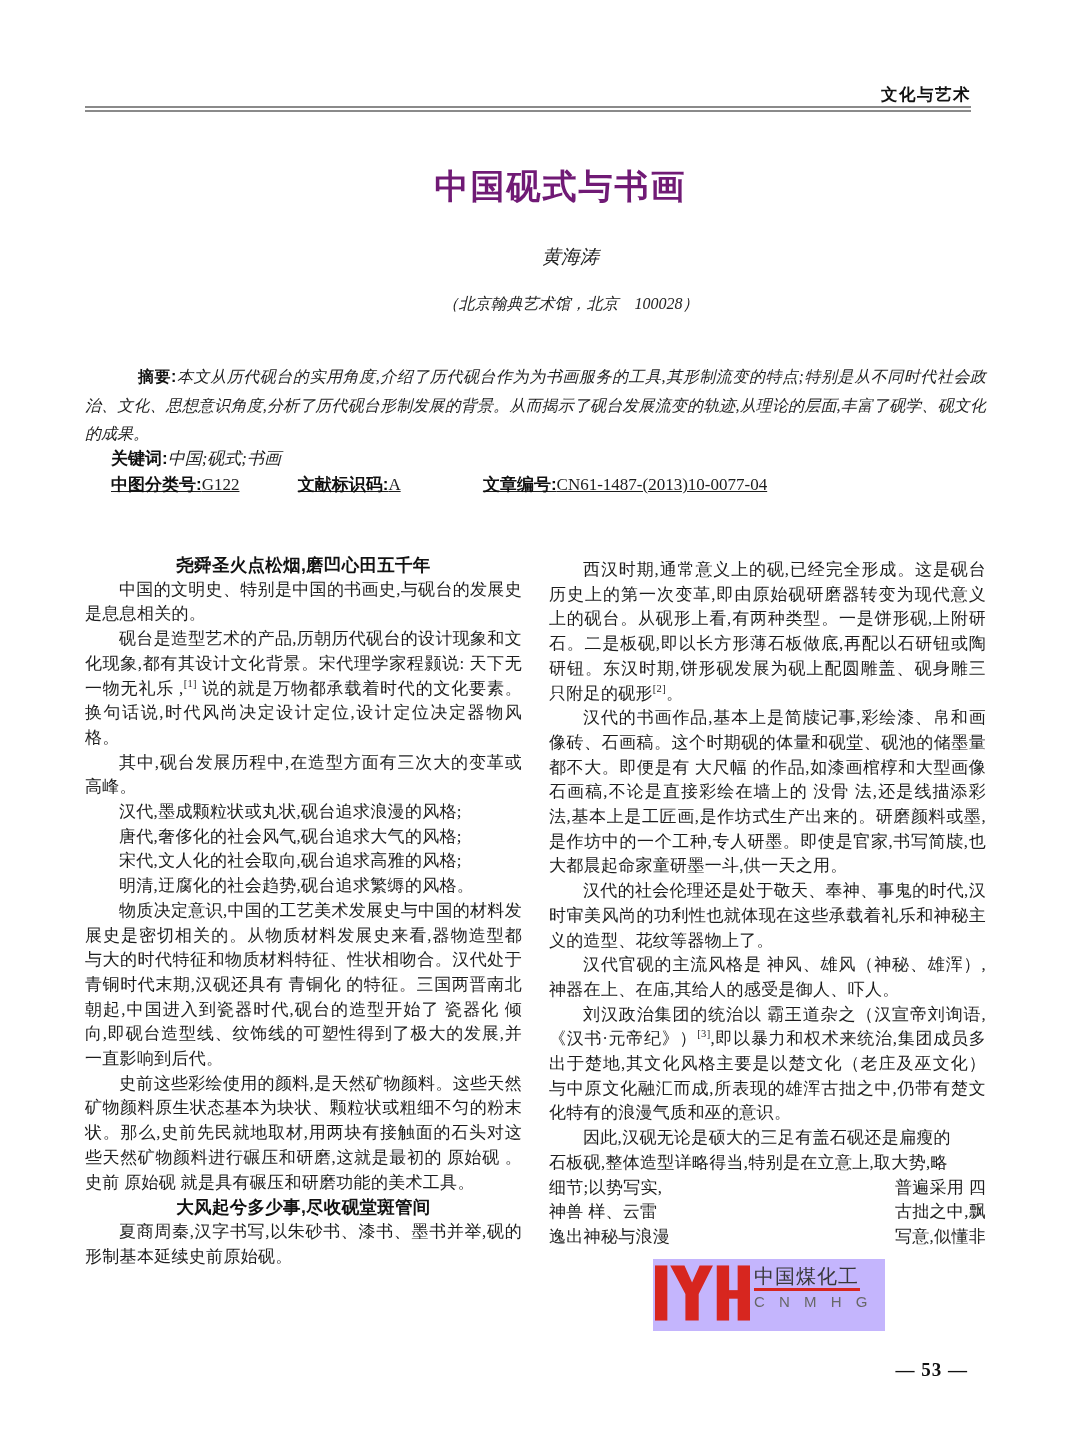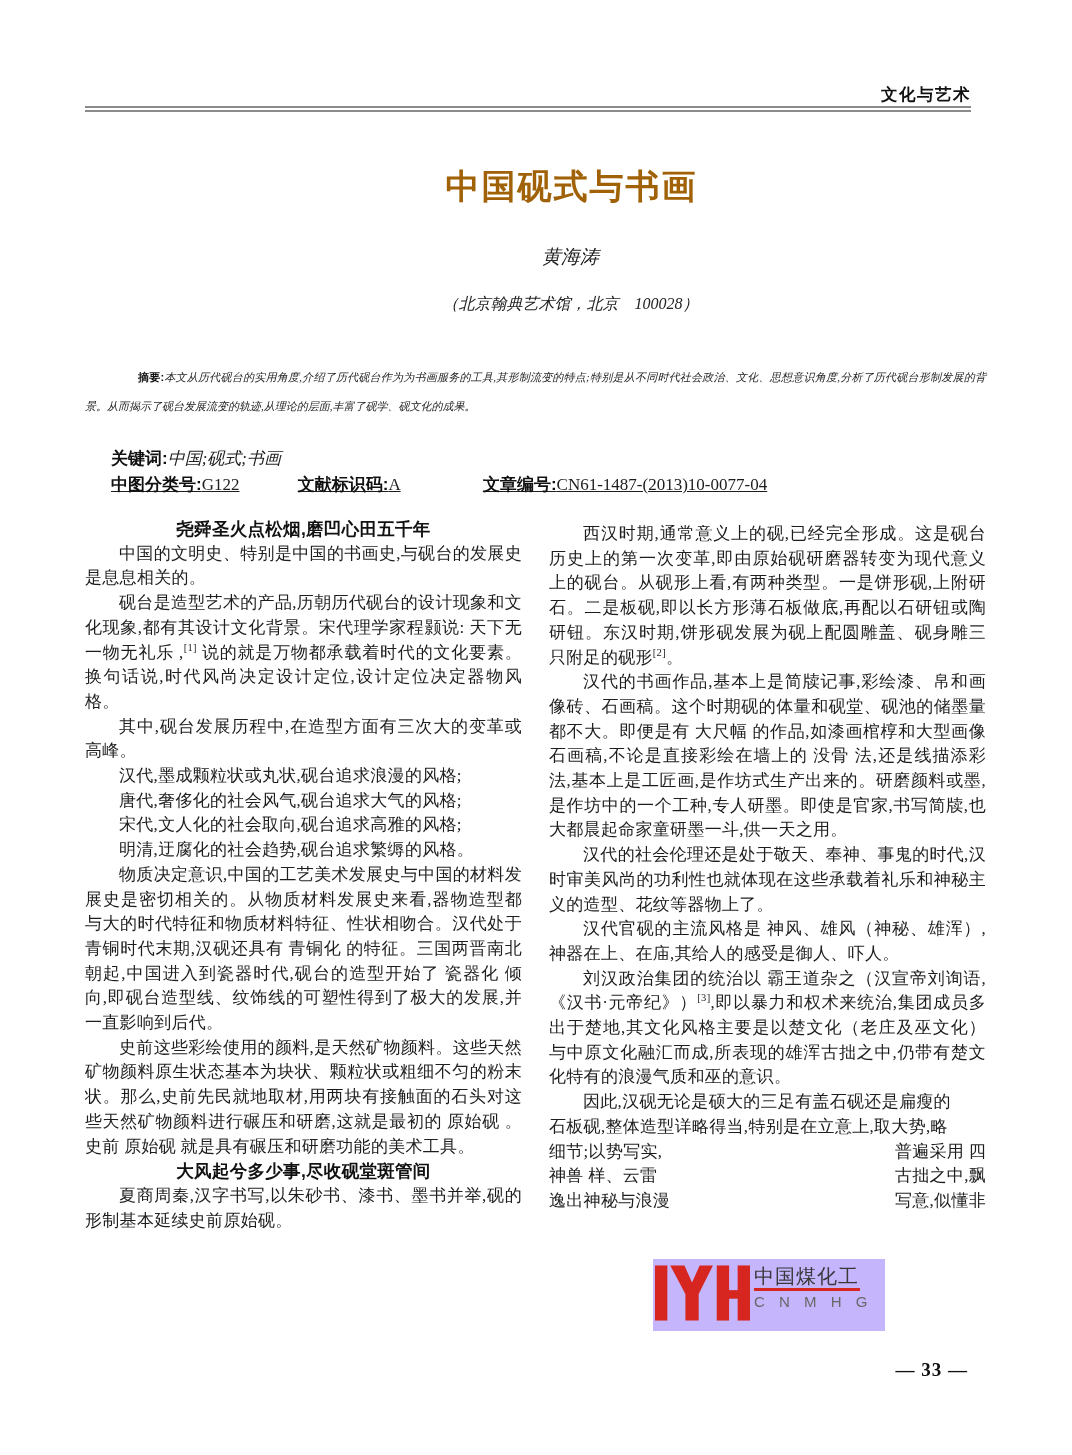--- a/index.html
+++ b/index.html
@@ -4,41 +4,41 @@
 <style>
   html,body{margin:0;padding:0;background:#e8e8e8;}
   .page{position:relative;width:1072px;height:1455px;background:#ffffff;margin:0 auto;
         font-family:"Liberation Serif","DejaVu Serif",serif;color:#222;overflow:hidden;}
 
   .header-label{position:absolute;top:84px;right:101px;font-family:"Liberation Sans","DejaVu Sans",sans-serif;
         font-weight:bold;font-size:16.5px;letter-spacing:1.5px;color:#111;}
   .header-rule{position:absolute;top:106px;left:85px;width:886px;height:2px;
         border-top:2px solid #8a8a8a;border-bottom:2px solid #8a8a8a;}
 
-  .title{position:absolute;top:164px;left:92px;width:901px;box-sizing:border-box;padding-left:58px;
+  .title{position:absolute;top:164px;left:81px;width:901px;box-sizing:border-box;padding-left:58px;
         text-align:center;font-family:"Liberation Sans","DejaVu Sans",sans-serif;font-weight:bold;
-        font-size:34px;letter-spacing:2px;color:#a16207;}
+        font-size:34px;letter-spacing:2px;color:#701a75;}
   .author{position:absolute;top:244px;left:85px;width:901px;box-sizing:border-box;padding-left:70px;
         text-align:center;font-size:19px;font-style:italic;color:#222;}
   .affiliation{position:absolute;top:294px;left:85px;width:901px;box-sizing:border-box;padding-left:70px;
         text-align:center;font-size:16px;font-style:italic;color:#222;}
 
-  .abstract{position:absolute;top:363px;left:85px;width:901px;font-size:11px;line-height:28.5px;
+  .abstract{position:absolute;top:363px;left:85px;width:901px;font-size:16px;line-height:28.5px;
         text-align:justify;font-style:italic;color:#1d1d1d;}
   .abstract p{margin:0;text-indent:53px;}
   .lbl{font-style:normal;font-family:"Liberation Sans","DejaVu Sans",sans-serif;font-weight:bold;color:#111;}
 
   .keywords{position:absolute;top:447px;left:111px;font-size:17px;font-style:italic;color:#1d1d1d;}
   .meta{position:absolute;top:473px;left:111px;font-size:17px;color:#1d1d1d;white-space:nowrap;}
   .meta .item{margin-right:54px;text-decoration:underline;}
   .meta .item:nth-child(2){margin-right:78px;}
   .meta .item:last-child{margin-right:0;}
 
   .column{position:absolute;width:437px;font-size:17px;line-height:24.7px;text-align:justify;
-        letter-spacing:0.3px;color:#1d1d1d;}
+        letter-spacing:0.3px;color:#1d1d1d;margin-top:36px;}
   .col-left{left:85px;top:517px;}
   .col-right{left:549px;top:522px;}
   .section-heading{font-family:"Liberation Sans","DejaVu Sans",sans-serif;font-weight:bold;
         text-align:center;font-size:17.5px;color:#111;}
   p.body-para{margin:0;text-indent:2em;}
   sup{font-size:10.5px;line-height:0;}
 
   .broken-line{display:flex;justify-content:space-between;}
   .broken-line.full{display:block;}
   .broken-line.indent{text-indent:2em;}
@@ -126,15 +126,15 @@
       <rect x="87" y="1" width="13" height="58" fill="#d7261f"></rect>
       <rect x="76" y="27" width="13" height="9" fill="#d7261f"></rect>
     </svg>
     <div class="wm-right">
       <div class="wm-cn">中国煤化工</div>
       <div class="wm-rule" style="background: rgb(215, 38, 31);"></div>
       <div class="wm-en">C N M H G</div>
     </div>
   </div>
 
-  <div class="page-number">— 33 —</div>
+  <div class="page-number">— 53 —</div>
 
 </div>
 
 </body></html>

